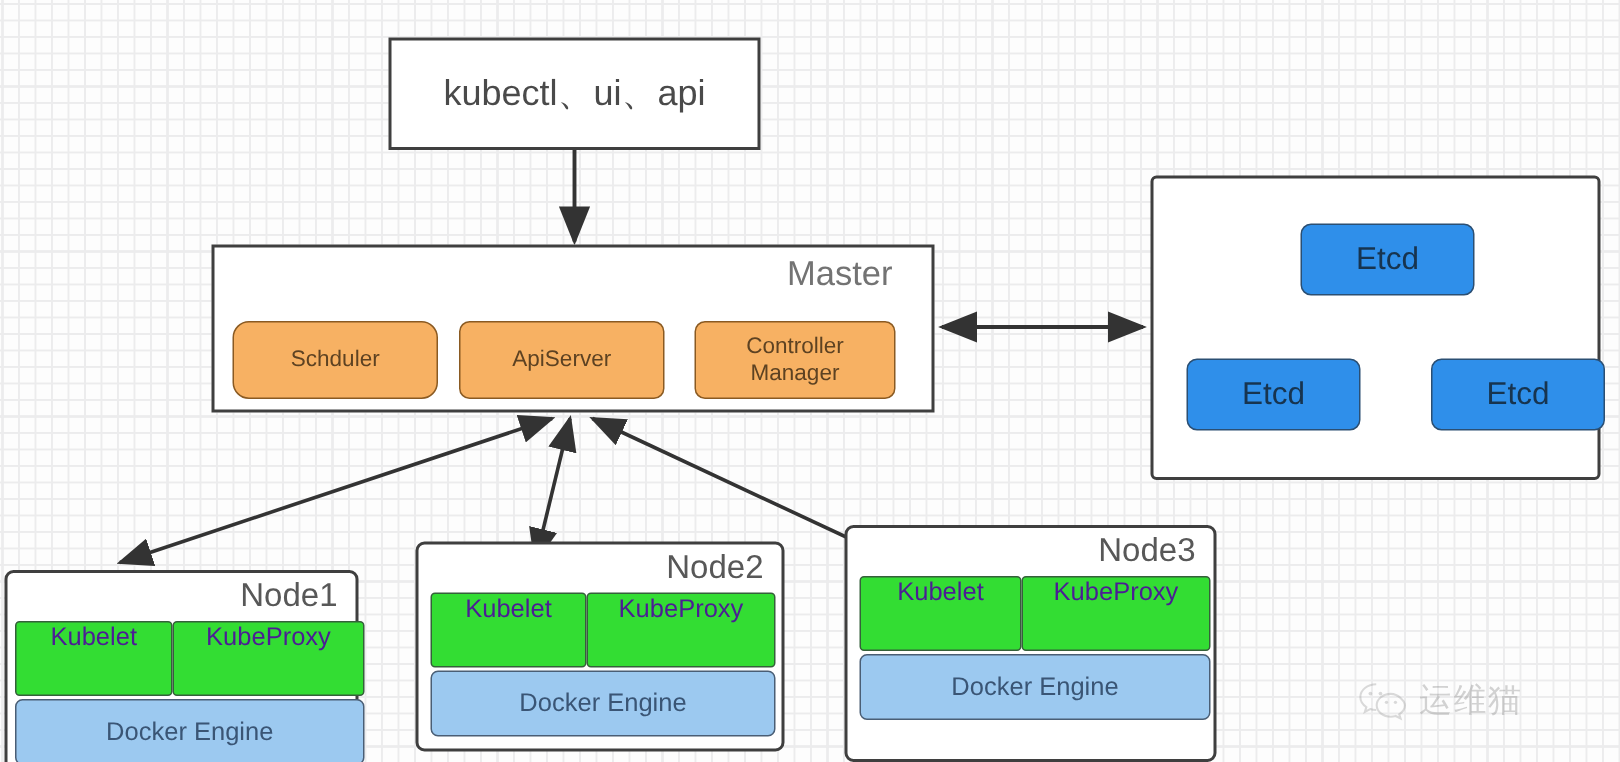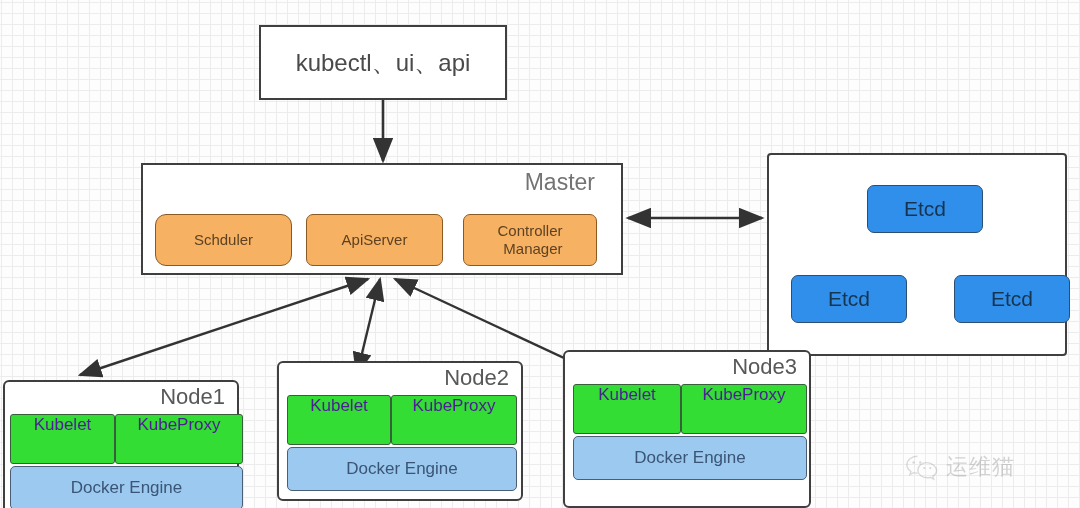--- a/index.html
+++ b/index.html
@@ -64,30 +64,29 @@
     font-size: 15px;
     display: flex;
     align-items: center;
     justify-content: center;
     text-align: center;
     line-height: 1.2;
     box-sizing: border-box;
   }
   #comp-scheduler { left: 12px;  width: 137px; border-radius: 11px; }
   #comp-apiserver { left: 163px; width: 137px; }
-  #comp-controller{ left: 320px; width: 134px; text-align: right; }
+  #comp-controller{ left: 320px; width: 134px; }
 
   
   #etcd-cluster {
     left: 767px; top: 117px; width: 300px; height: 203px;
     border: 2.5px solid #3f3f3f;
     border-radius: 4px;
     background: #ffffff;
     display: block;
-    margin-top: 36px;
   }
   .etcd-node {
     position: absolute;
     height: 48px; width: 116px;
     border: 1.5px solid #2b4f73;
     border-radius: 7px;
     background: #2f8fea;
     color: #17344f;
     font-size: 21px;
     display: flex;

